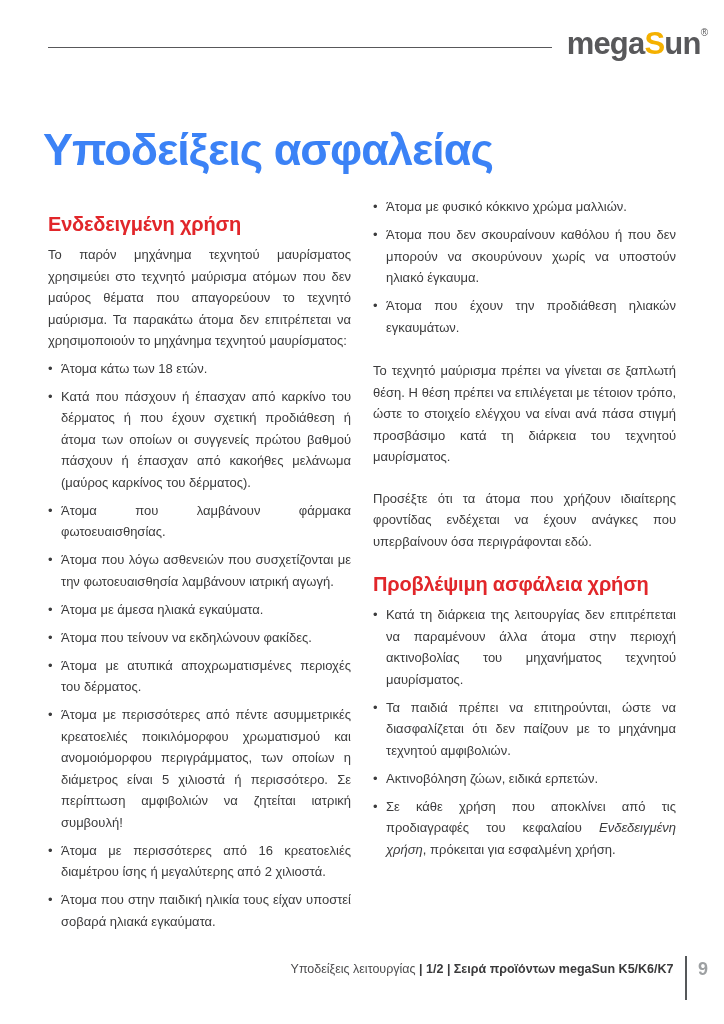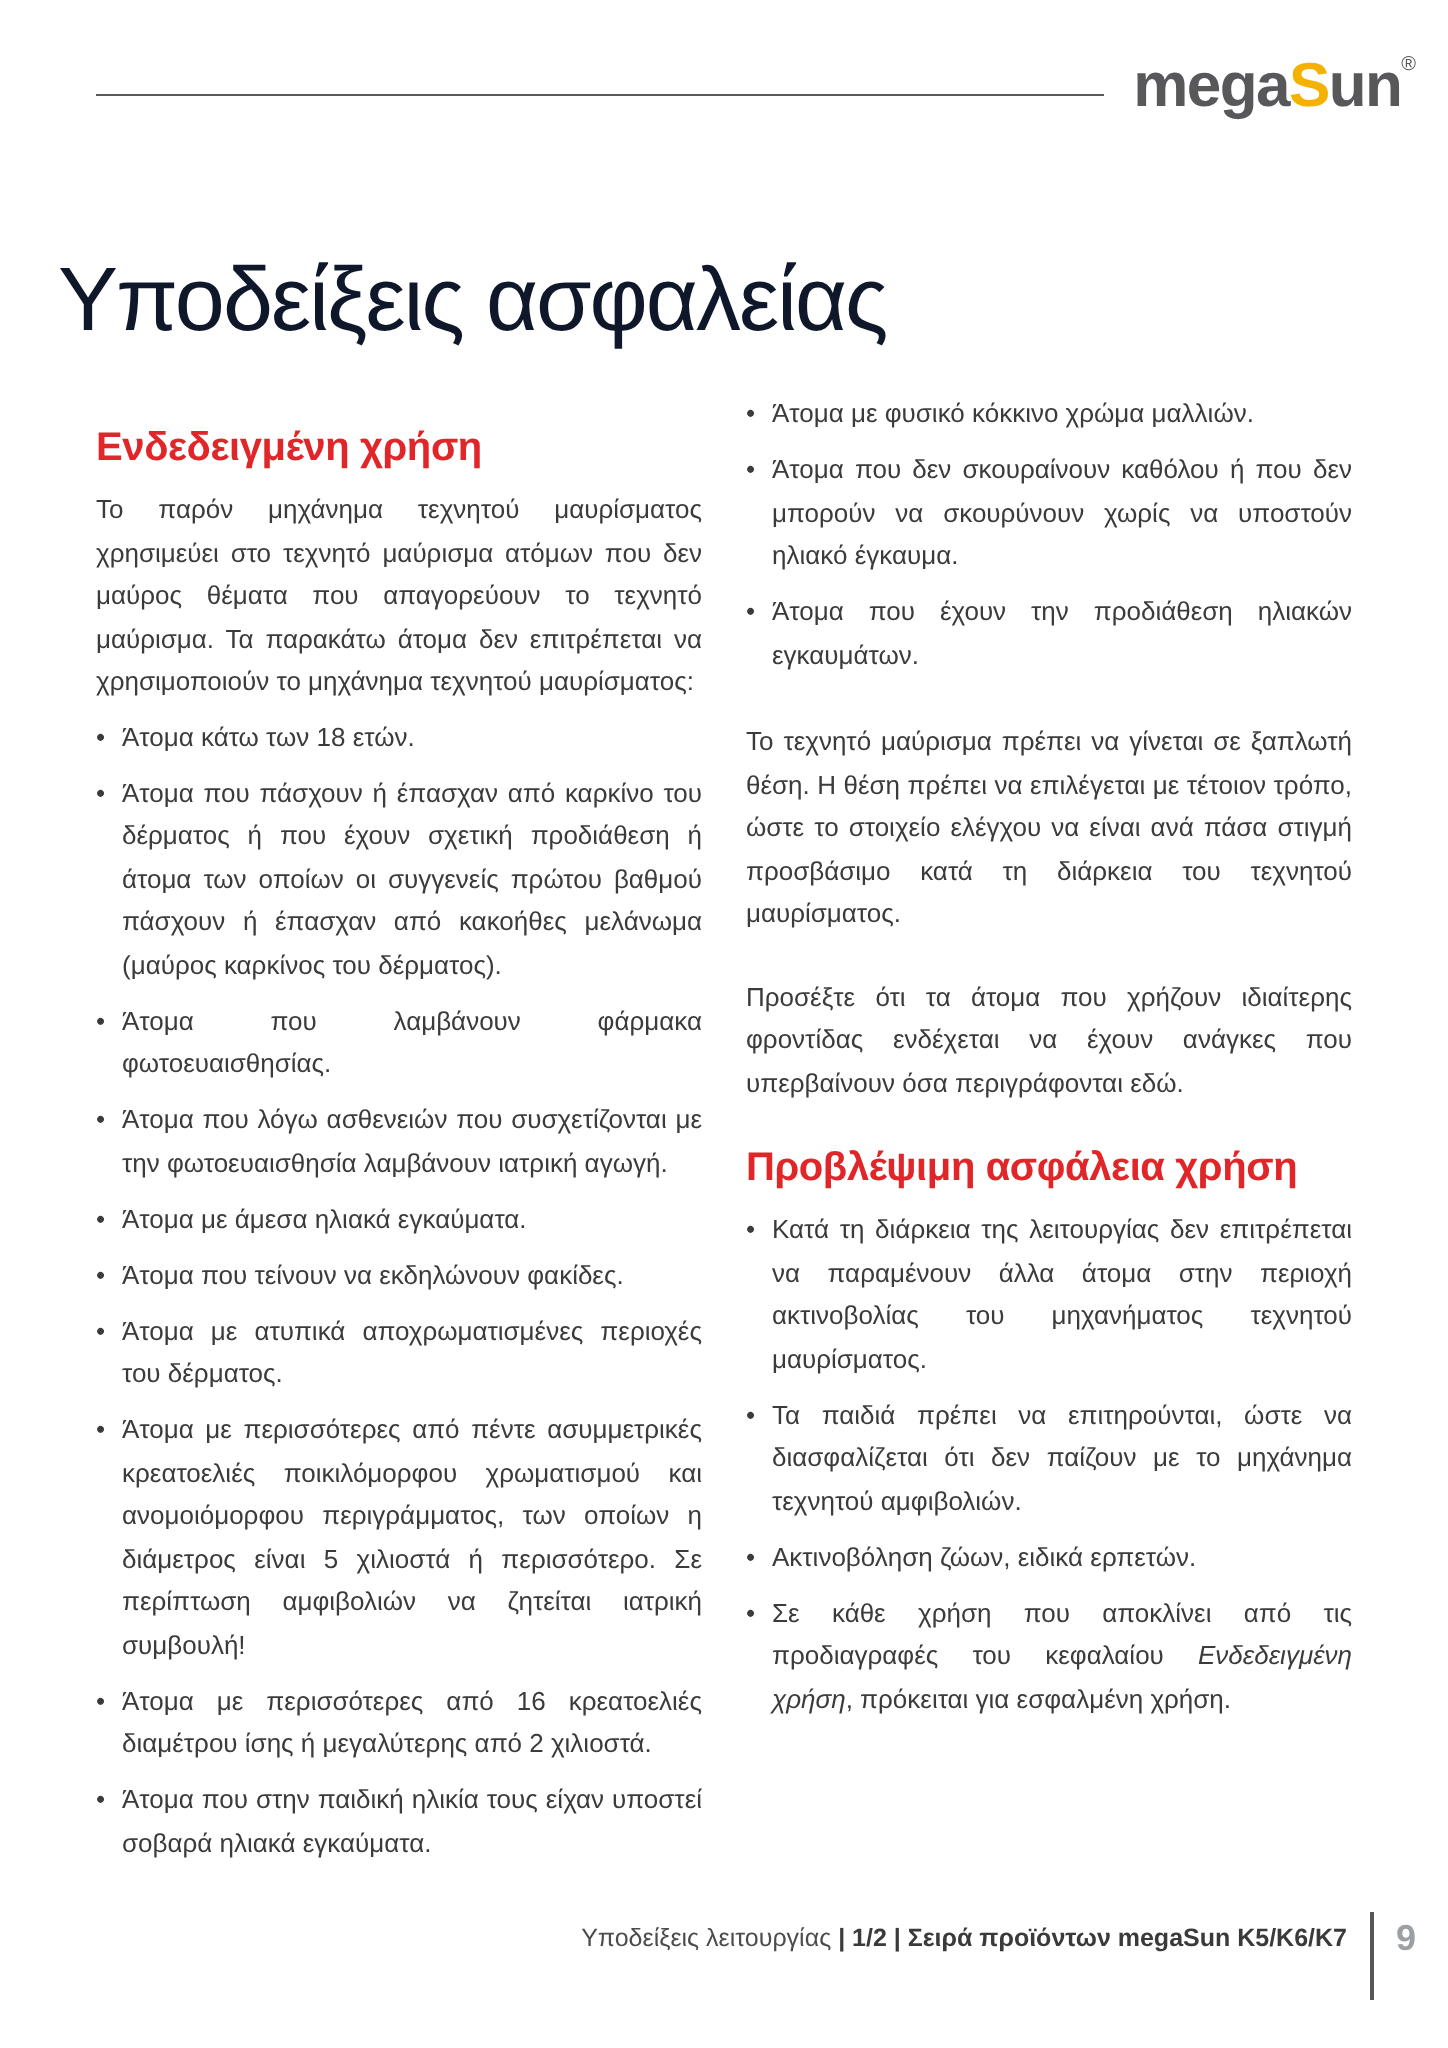--- a/index.html
+++ b/index.html
@@ -14,22 +14,22 @@
   }
   .logo{
     position:absolute;top:18px;right:16px;
     font-size:31px;font-weight:700;letter-spacing:-0.8px;color:#58585a;line-height:30px;
     white-space:nowrap;
   }
   .logo .sun-s{color:#f5b100;}
   .logo sup{font-size:10px;font-weight:400;vertical-align:18px;letter-spacing:0;}
   
   .page-title{
-    position:absolute;left:29px;top:94px;
-    font-size:45px;font-weight:400;letter-spacing:-1px;color:#0f172a;line-height:52px;
+    position:absolute;left:43px;top:94px;
+    font-size:45px;font-weight:700;letter-spacing:-1px;color:#3b82f6;line-height:52px;
   }
   
   .content{
     position:absolute;left:48px;top:196px;width:628px;
     display:flex;gap:22px;
   }
   .col{width:303px;flex:0 0 303px;font-size:13px;line-height:21.5px;text-align:justify;}
   .col p{margin:0 0 20px 0;}
   .col h2{
     margin:16px 0 8px 0;font-size:20px;line-height:24px;font-weight:700;
@@ -69,21 +69,21 @@
 
     <p style="margin-bottom:0;">Το παρόν μηχάνημα τεχνητού μαυρίσματος χρησιμεύει στο τεχνητό μαύρισμα ατόμων που δεν μαύρος θέματα που απαγορεύουν το τεχνητό μαύρισμα. Τα παρακάτω άτομα δεν επιτρέπεται να χρησιμοποιούν το μηχάνημα τεχνητού μαυρίσματος:</p>
 
     <div class="bullets" style="margin-top:6px;">
       <div class="bullet">
           <span class="dot">•</span>
           <span class="btxt">Άτομα κάτω των 18 ετών.</span>
         </div>
       <div class="bullet">
           <span class="dot">•</span>
-          <span class="btxt">Άτομα που πάσχουν ή έπασχαν από καρκίνο του δέρματος ή που έχουν σχετική προδιάθεση ή άτομα των οποίων οι συγγενείς πρώτου βαθμού πάσχουν ή έπασχαν από κακοήθες μελάνωμα (μαύρος καρκίνος του δέρματος).</span>
+          <span class="btxt">Κατά που πάσχουν ή έπασχαν από καρκίνο του δέρματος ή που έχουν σχετική προδιάθεση ή άτομα των οποίων οι συγγενείς πρώτου βαθμού πάσχουν ή έπασχαν από κακοήθες μελάνωμα (μαύρος καρκίνος του δέρματος).</span>
         </div>
       <div class="bullet">
           <span class="dot">•</span>
           <span class="btxt">Άτομα που λαμβάνουν φάρμακα φωτοευαισθησίας.</span>
         </div>
       <div class="bullet">
           <span class="dot">•</span>
           <span class="btxt">Άτομα που λόγω ασθενειών που συσχετίζονται με την φωτοευαισθησία λαμβάνουν ιατρική αγωγή.</span>
         </div>
       <div class="bullet">

